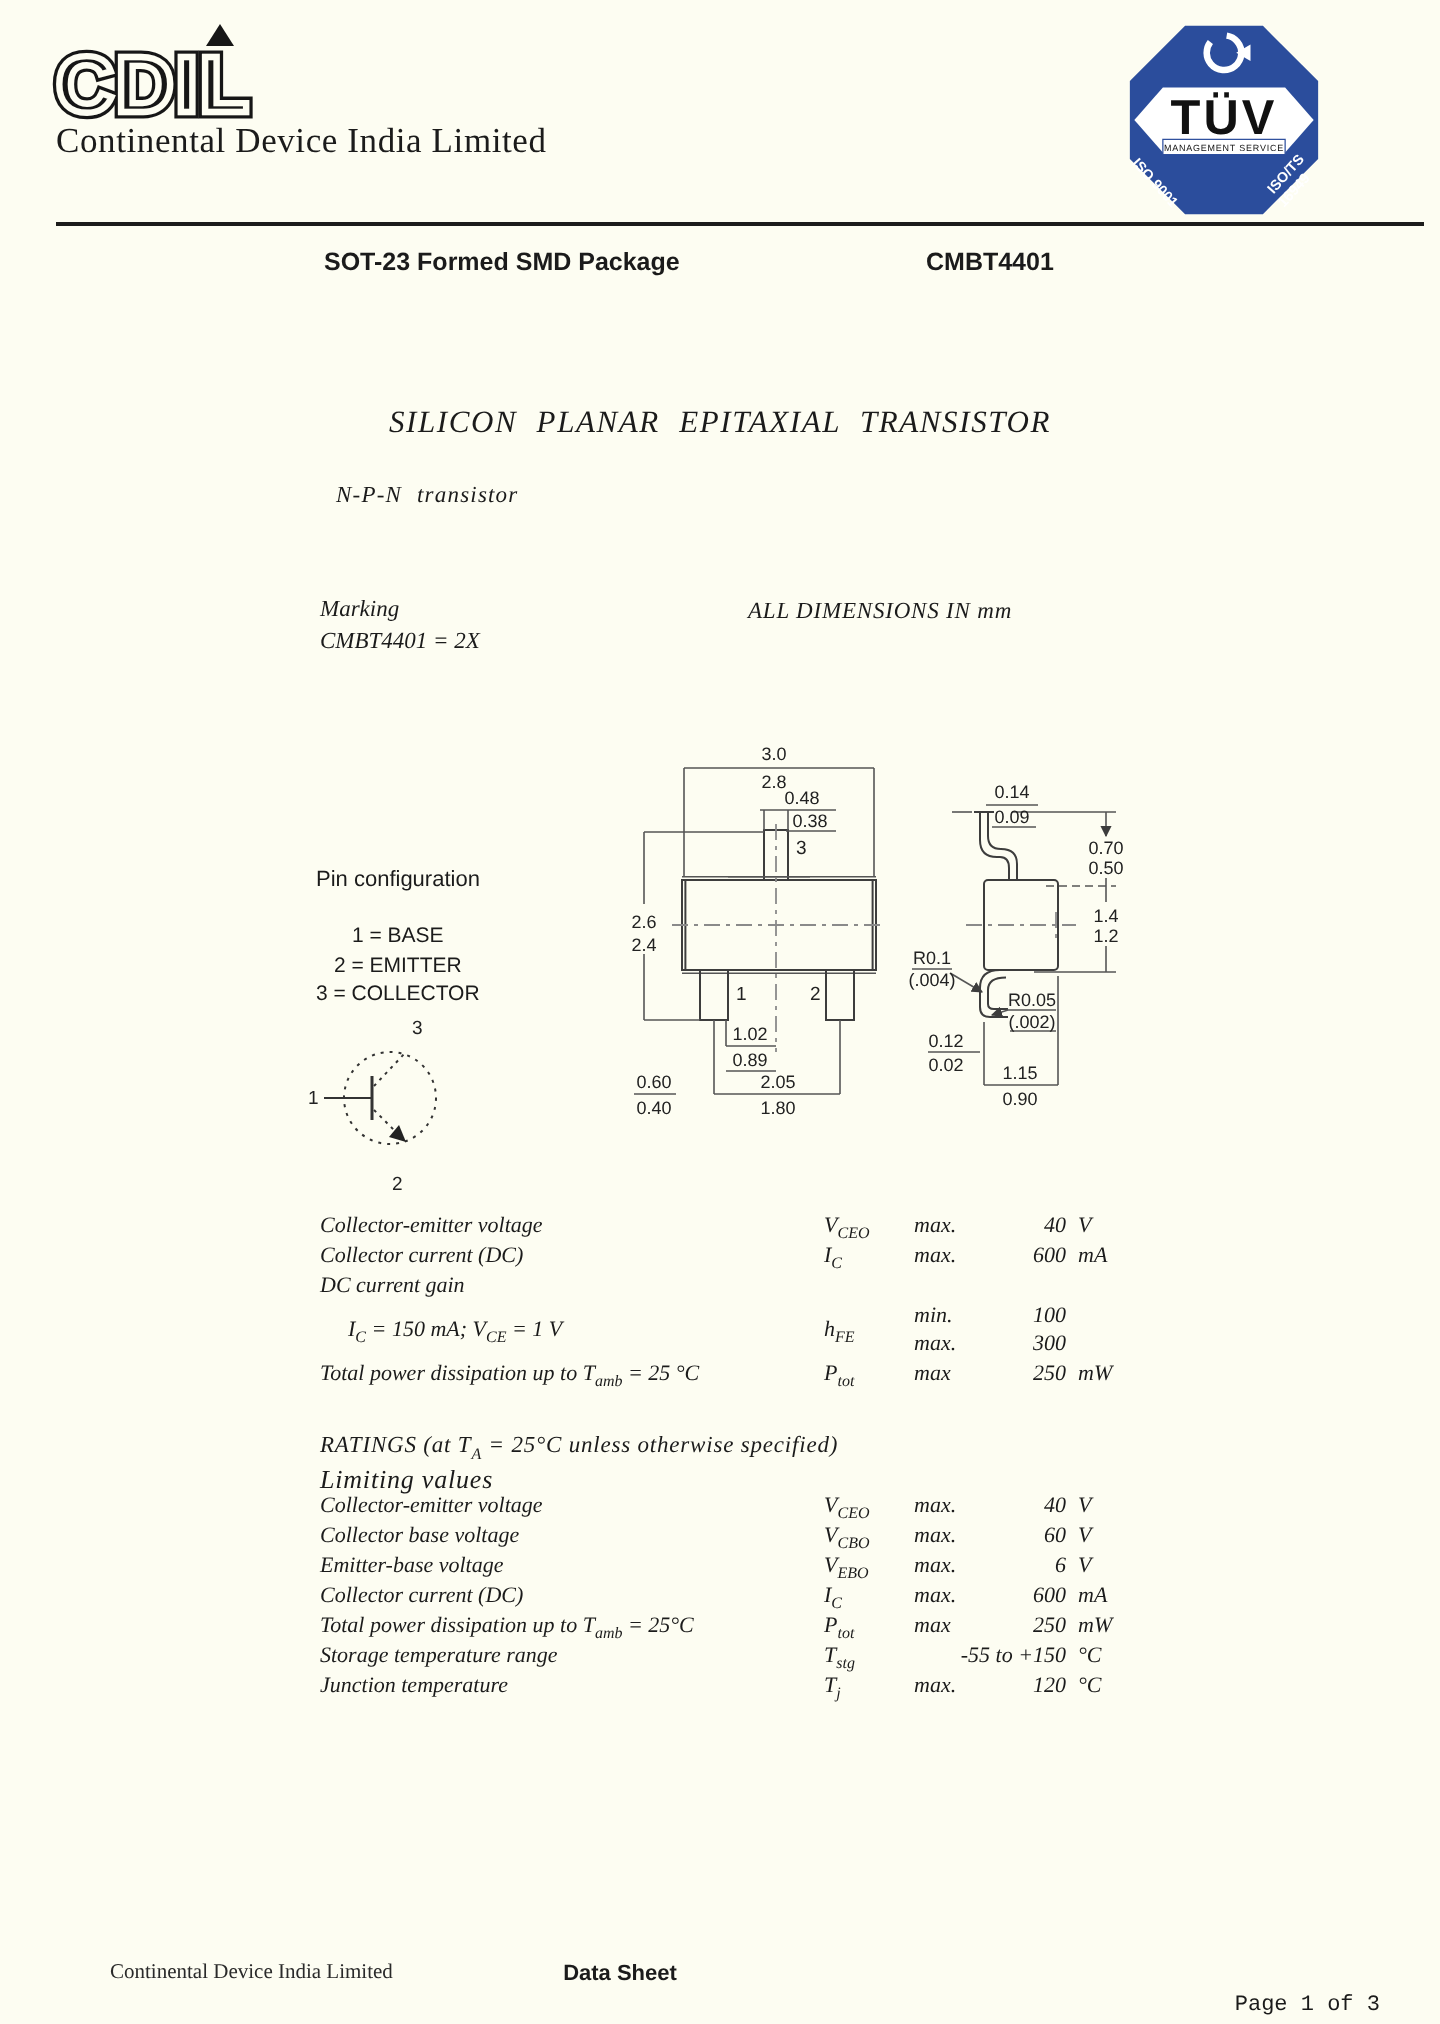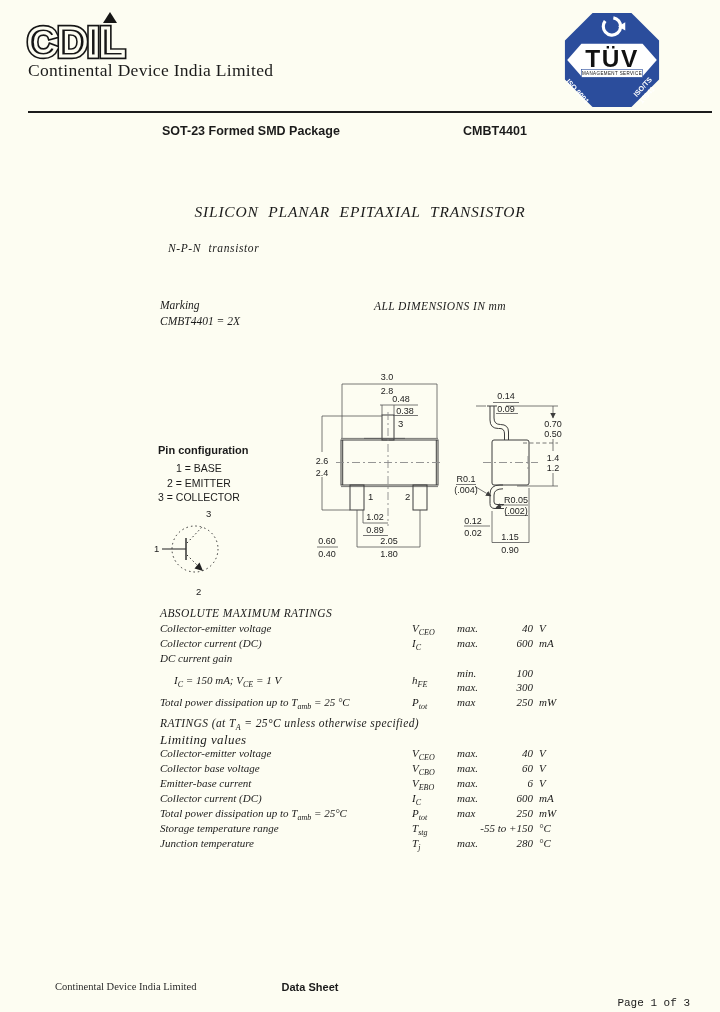--- a/index.html
+++ b/index.html
@@ -11,21 +11,21 @@
   .cert{left:28px;top:88px;font-size:12px;}
   .rule{left:28px;top:111px;width:684px;height:2px;background:#1c1c1c;}
   .pkg-title{left:162px;top:124px;font-family:"Liberation Sans",sans-serif;font-weight:bold;font-size:12.5px;}
   .part-no{left:463px;top:124px;font-family:"Liberation Sans",sans-serif;font-weight:bold;font-size:12.5px;}
   
   .doc-title{left:150px;top:203px;width:420px;text-align:center;font-style:italic;font-size:15.5px;letter-spacing:.8px;word-spacing:5px;}
   .npn{left:158px;top:242px;font-style:italic;font-size:11.5px;letter-spacing:.6px;word-spacing:4px;margin-left:10px;}
   .marking{left:160px;top:297px;font-style:italic;font-size:11.5px;line-height:16px;}
   .outline-h{left:330px;top:299px;width:220px;text-align:center;font-style:italic;font-size:11.5px;line-height:15px;letter-spacing:.4px;}
   
-  .pincfg-h{left:158px;top:444px;font-family:"Liberation Sans",sans-serif;font-weight:bold;font-size:11px;}
+  .pincfg-h{left:158px;top:434px;font-family:"Liberation Sans",sans-serif;font-weight:normal;font-size:11px;}
   .pincfg{left:158px;top:461px;font-family:"Liberation Sans",sans-serif;font-size:10.5px;line-height:14.5px;text-align:center;}
   
   .tbl{position:absolute;left:160px;width:412px;font-style:italic;font-size:11px;}
   .tbl-h{font-size:11.5px;letter-spacing:.4px;height:15px;}
   .row{position:relative;height:15px;}
   .row2{height:29px;}
   .row .p{position:absolute;left:0;top:0;white-space:nowrap;}
   .row .cond{left:14px;top:7px;}
   .row .s{position:absolute;left:252px;top:0;}
   .row .l{position:absolute;left:297px;top:0;}
@@ -209,21 +209,20 @@
       <line x1="37" y1="38" x2="53" y2="21" stroke="#333" stroke-width="1" stroke-dasharray="1.5 2.5"></line>
       <line x1="37" y1="50" x2="50" y2="63" stroke="#333" stroke-width="1" stroke-dasharray="1.5 2.5"></line>
       <polygon points="53,66 44.5,63.5 49.5,57.5" fill="#222"></polygon>
     </g>
     <text class="pinlab" x="56" y="12">3</text>
     <text class="pinlab" x="4" y="47">1</text>
     <text class="pinlab" x="46" y="90">2</text>
   </svg>
 
   <div class="tbl" style="top:607px;">
-    <div class="tbl-h">ABSOLUTE MAXIMUM RATINGS</div>
     <div class="row">
       <span class="p">Collector-emitter voltage</span>
       <span class="s"><span>V</span><sub>CEO</sub></span>
       <span class="l">max.</span>
       <span class="v">40</span>
       <span class="u">V</span>
     </div>
     <div class="row">
       <span class="p">Collector current (DC)</span>
       <span class="s"><span>I</span><sub>C</sub></span>
@@ -262,21 +261,21 @@
       <span class="u">V</span>
     </div>
     <div class="row">
       <span class="p">Collector base voltage</span>
       <span class="s"><span>V</span><sub>CBO</sub></span>
       <span class="l">max.</span>
       <span class="v">60</span>
       <span class="u">V</span>
     </div>
     <div class="row">
-      <span class="p">Emitter-base current</span>
+      <span class="p">Emitter-base voltage</span>
       <span class="s"><span>V</span><sub>EBO</sub></span>
       <span class="l">max.</span>
       <span class="v">6</span>
       <span class="u">V</span>
     </div>
     <div class="row">
       <span class="p">Collector current (DC)</span>
       <span class="s"><span>I</span><sub>C</sub></span>
       <span class="l">max.</span>
       <span class="v">600</span>
@@ -293,21 +292,21 @@
       <span class="p">Storage temperature range</span>
       <span class="s"><span>T</span><sub>stg</sub></span>
       <span class="l"></span>
       <span class="v">-55 to +150</span>
       <span class="u">°C</span>
     </div>
     <div class="row">
       <span class="p">Junction temperature</span>
       <span class="s"><span>T</span><sub>j</sub></span>
       <span class="l">max.</span>
-      <span class="v">280</span>
+      <span class="v">120</span>
       <span class="u">°C</span>
     </div>
   </div>
 
   <div class="abs foot-l">Continental Device India Limited</div>
   <div class="abs foot-c">Data Sheet</div>
   <div class="abs foot-r">Page 1 of 3</div>
 
 </div>
 

